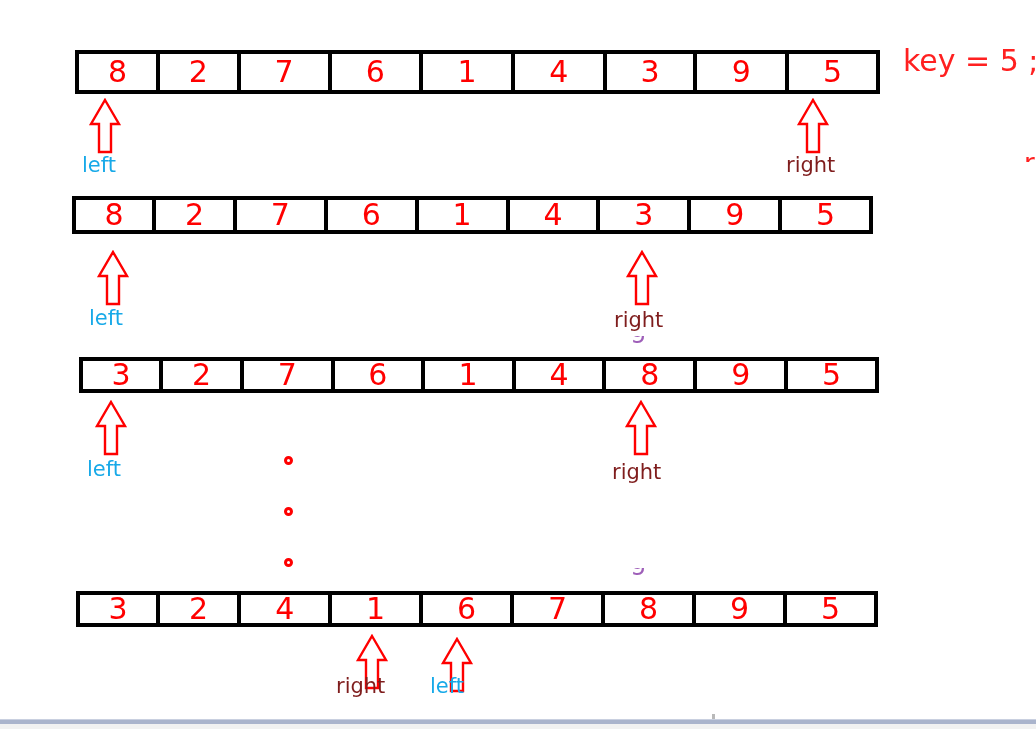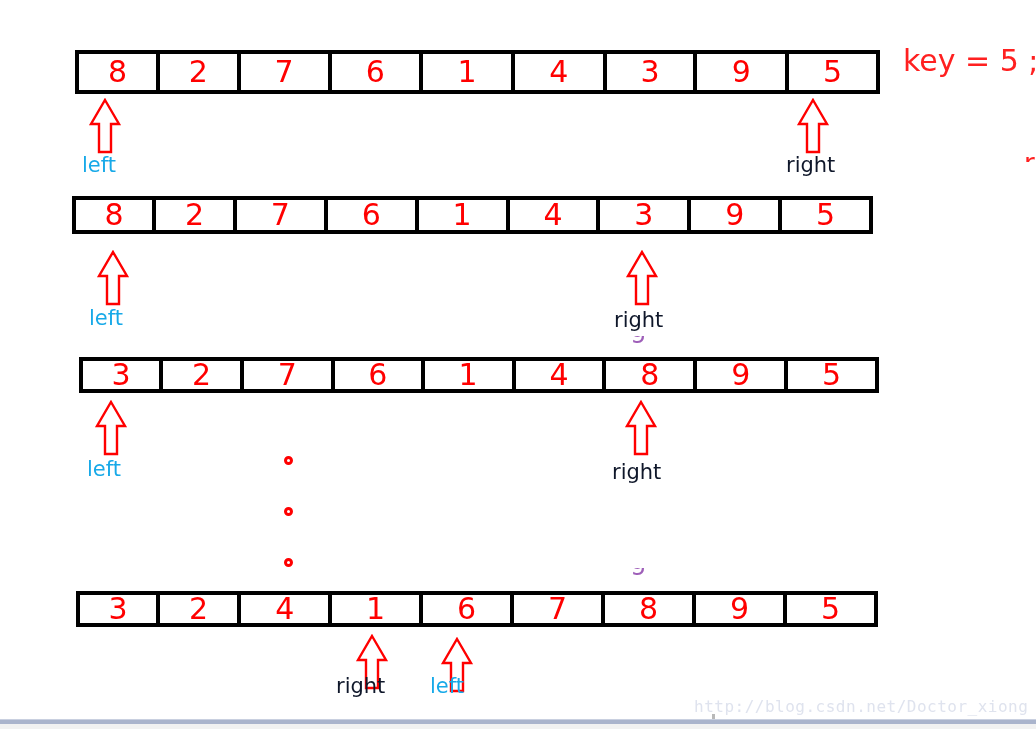--- a/index.html
+++ b/index.html
@@ -55,21 +55,21 @@
 
   
   .ptr-label {
     position: absolute;
     font-size: 21px;
     line-height: 1;
     font-family: "DejaVu Sans", sans-serif;
     white-space: nowrap;
   }
   .ptr-left  { color: #17a9e8; }
-  .ptr-right { color: #0f172a; }
+  .ptr-right { color: #7f1d1d; }
 
   
   #key-note {
     position: absolute;
     left: 903px;
     top: 46px;
     font-size: 30px;
     line-height: 1;
     color: #ff2020;
     font-family: "DejaVu Sans", sans-serif;
@@ -270,21 +270,20 @@
   </div>
   <div class="ptr-label ptr-right" style="left:336px; top:676px;">right</div>
 
   <div class="arrow" style="left:440px; top:637px;">
     <svg viewBox="0 0 34 56" preserveAspectRatio="none">
       <path d="M17 2 L31 26 L23 26 L23 54 L11 54 L11 26 L3 26 Z" fill="none" stroke="#ff0000" stroke-width="2.4" stroke-linejoin="miter"></path>
     </svg>
   </div>
   <div class="ptr-label ptr-left" style="left:430px; top:676px;">left</div>
 
-  <div id="watermark">http://blog.csdn.net/Doctor_xiong</div>
 
   <div id="caret-mark"></div>
 
   <div id="bottom-bar">
     <div id="bottom-bar-thumb"></div>
   </div>
 
 </div>
 
 </body></html>

